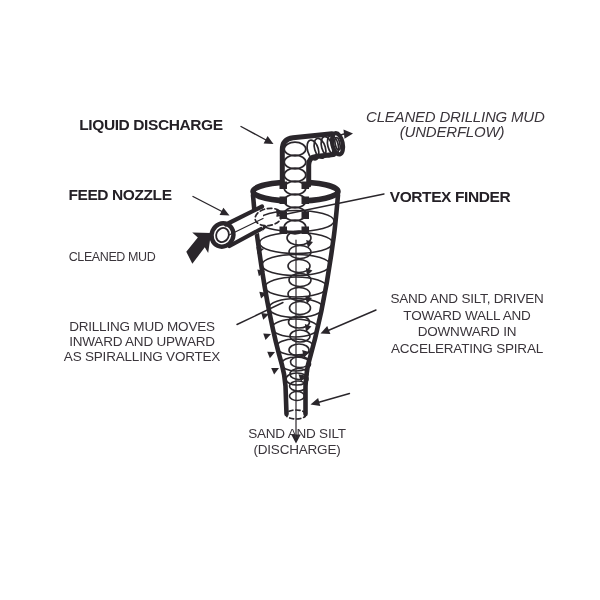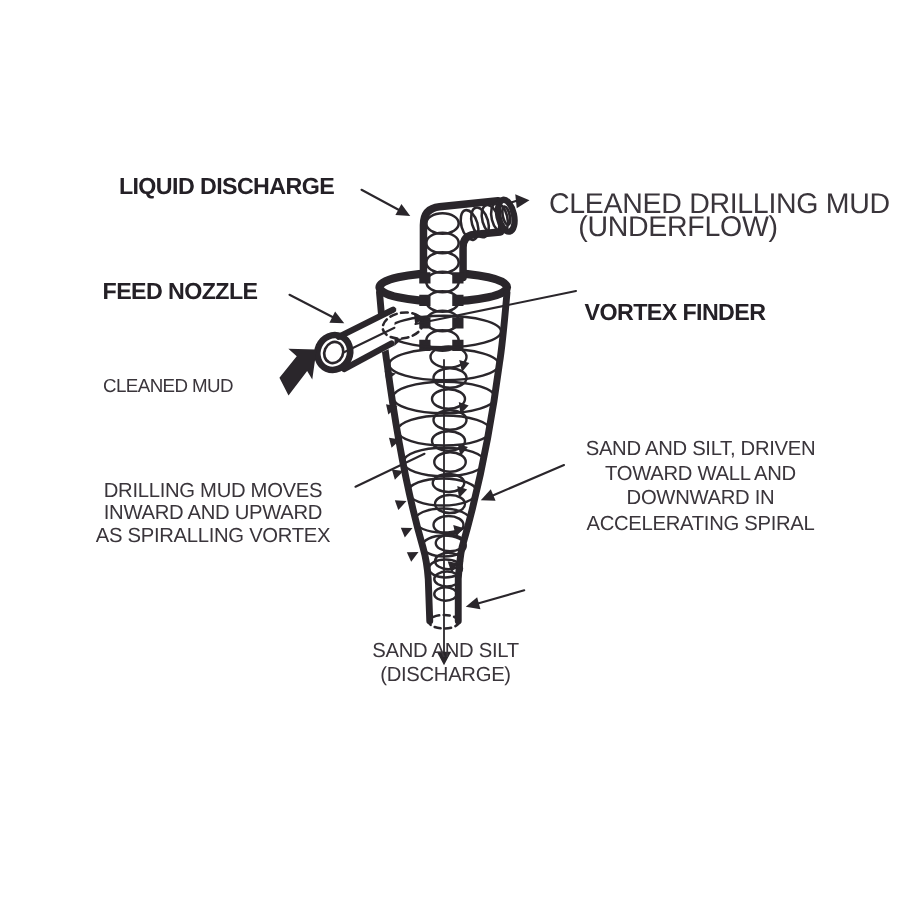--- a/index.html
+++ b/index.html
@@ -159,28 +159,28 @@
       </g>
       <g>
         <path d="M349.5,393.5 L318,402.5"></path>
         <polygon fill="#2a262b" stroke="none" points="310.5,404.5 318.1,398.1 320.3,406.1"></polygon>
       </g>
     </g>
   </svg>
 
   <div class="lbl bold" style="left:70px;top:117px;width:162px;">LIQUID DISCHARGE</div>
 
-  <div class="lbl" style="left:366px;top:130px;width:172px;line-height:14.5px;font-size:19px;">
+  <div class="lbl" style="left:366px;top:110px;width:172px;line-height:14.5px;font-size:15px;font-style:italic;">
     <div>CLEANED DRILLING MUD</div>
     <div>(UNDERFLOW)</div>
   </div>
 
   <div class="lbl bold" style="left:62px;top:187px;width:116px;">FEED NOZZLE</div>
 
-  <div class="lbl bold" style="left:382px;top:189px;width:136px;margin-top:12px;">VORTEX FINDER</div>
+  <div class="lbl bold" style="left:382px;top:189px;width:136px;">VORTEX FINDER</div>
 
   <div class="lbl" style="left:66px;top:250px;width:92px;font-size:12.5px;letter-spacing:-0.4px;">CLEANED MUD</div>
 
   <div class="lbl" style="left:56px;top:319px;width:172px;line-height:15px;">
     <div>DRILLING MUD MOVES</div>
     <div>INWARD AND UPWARD</div>
     <div>AS SPIRALLING VORTEX</div>
   </div>
 
   <div class="lbl" style="left:381px;top:291px;width:172px;line-height:16.6px;">

